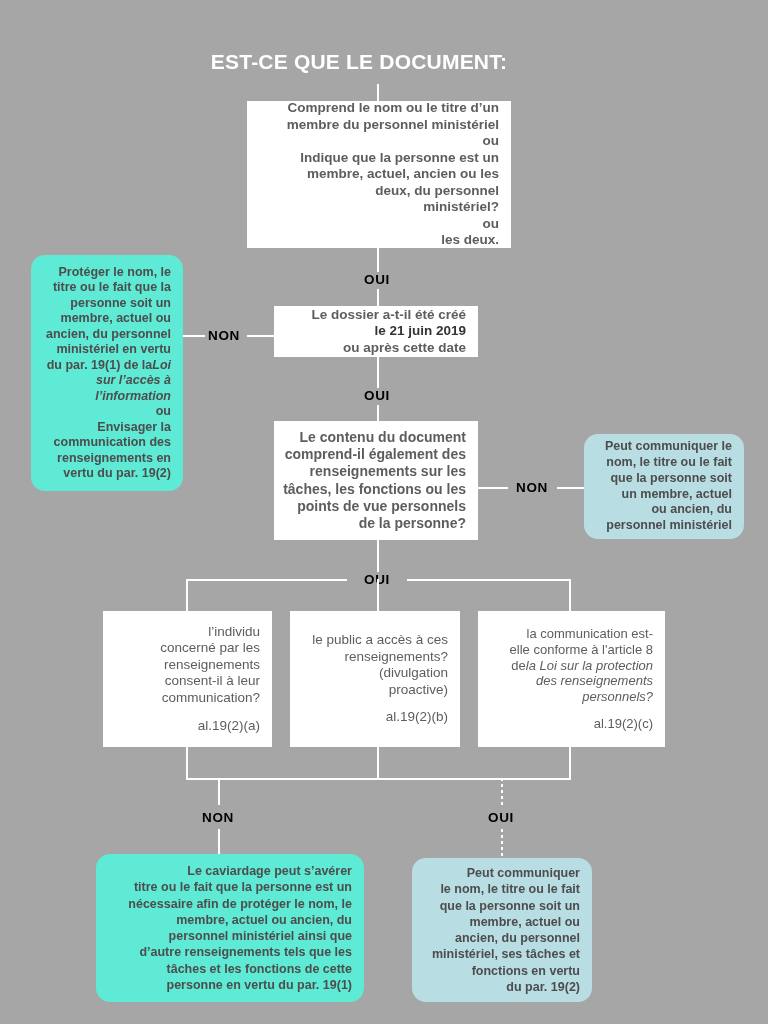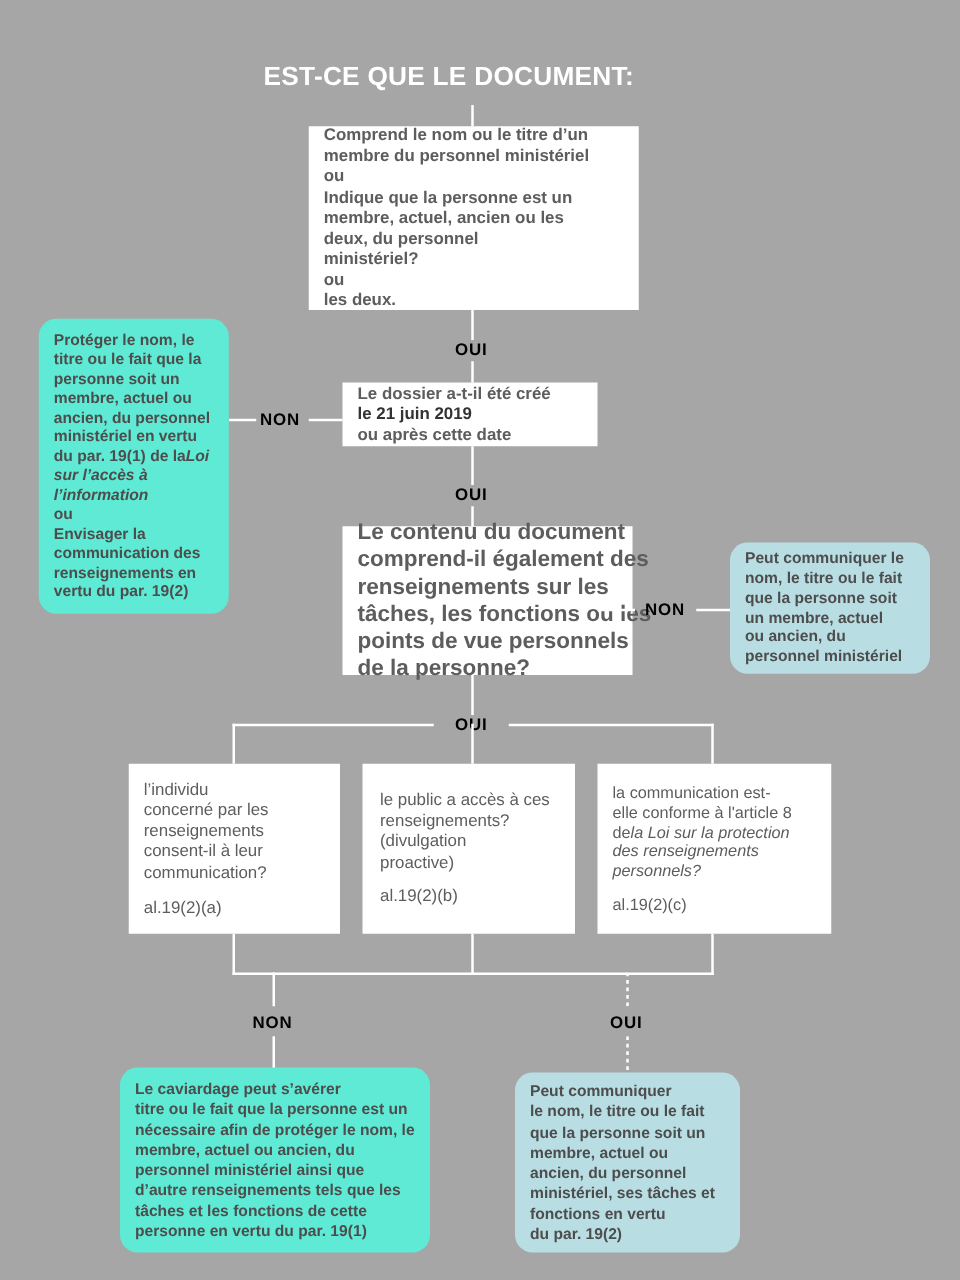--- a/index.html
+++ b/index.html
@@ -33,21 +33,21 @@
     font-size: 21px;
     font-weight: bold;
     color: #ffffff;
     letter-spacing: 0.2px;
   }
 
   
   .box {
     display: flex;
     flex-direction: column;
-    align-items: flex-start;
+    align-items: flex-end;
     justify-content: center;
     text-align: center;
     padding: 10px 12px;
     line-height: 1.22;
   }
   .box-white {
     background: #ffffff;
     color: #5d5d5d;
     font-weight: bold;
   }
@@ -151,21 +151,21 @@
     <span class="ln">renseignements en</span>
     <span class="ln">vertu du par. 19(2)</span>
   </div>
 
   <div class="abs vline" style="left:377px; top:357px; height:31px;"></div>
   <div class="abs edge-label" style="left:337px; top:389px; width:80px;">
     <span>OUI</span>
   </div>
   <div class="abs vline" style="left:377px; top:405px; height:16px;"></div>
 
-  <div class="abs box box-white" style="left:274px; top:421px; width:232px; height:119px; font-size:18px;">
+  <div class="abs box box-white" style="left:274px; top:421px; width:204px; height:119px; font-size:14px;">
     <span class="ln">Le contenu du document</span>
     <span class="ln">comprend-il également des</span>
     <span class="ln">renseignements sur les</span>
     <span class="ln">tâches, les fonctions ou les</span>
     <span class="ln">points de vue personnels</span>
     <span class="ln">de la personne?</span>
   </div>
 
   <div class="abs hline" style="left:478px; top:487px; width:30px;"></div>
   <div class="abs edge-label" style="left:510px; top:481px; width:44px;">
@@ -230,21 +230,21 @@
     <span>NON</span>
   </div>
   <div class="abs vline" style="left:218px; top:829px; height:27px;"></div>
 
   <div class="abs vdot" style="left:501px; top:778px; height:27px;"></div>
   <div class="abs edge-label" style="left:473px; top:811px; width:56px;">
     <span>OUI</span>
   </div>
   <div class="abs vdot" style="left:501px; top:829px; height:27px;"></div>
 
-  <div class="abs box box-yellow" style="left:96px; top:854px; width:248px; height:148px; font-size:12.5px; line-height:1.3;">
+  <div class="abs box box-yellow" style="left:96px; top:854px; width:268px; height:148px; font-size:12.5px; line-height:1.3;">
     <span class="ln">Le caviardage peut s’avérer</span>
     <span class="ln">titre ou le fait que la personne est un</span>
     <span class="ln">nécessaire afin de protéger le nom, le</span>
     <span class="ln">membre, actuel ou ancien, du</span>
     <span class="ln">personnel ministériel ainsi que</span>
     <span class="ln">d’autre renseignements tels que les</span>
     <span class="ln">tâches et les fonctions de cette</span>
     <span class="ln">personne en vertu du par. 19(1)</span>
   </div>
 

